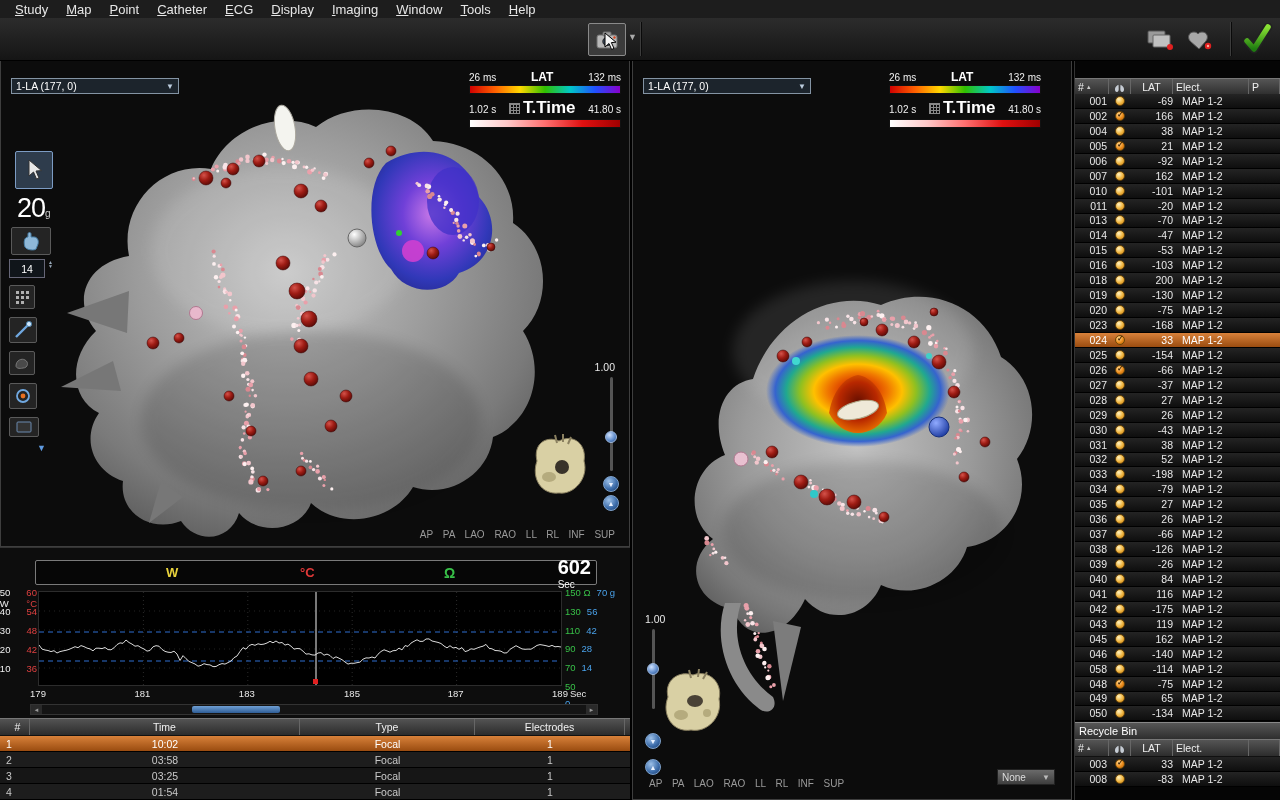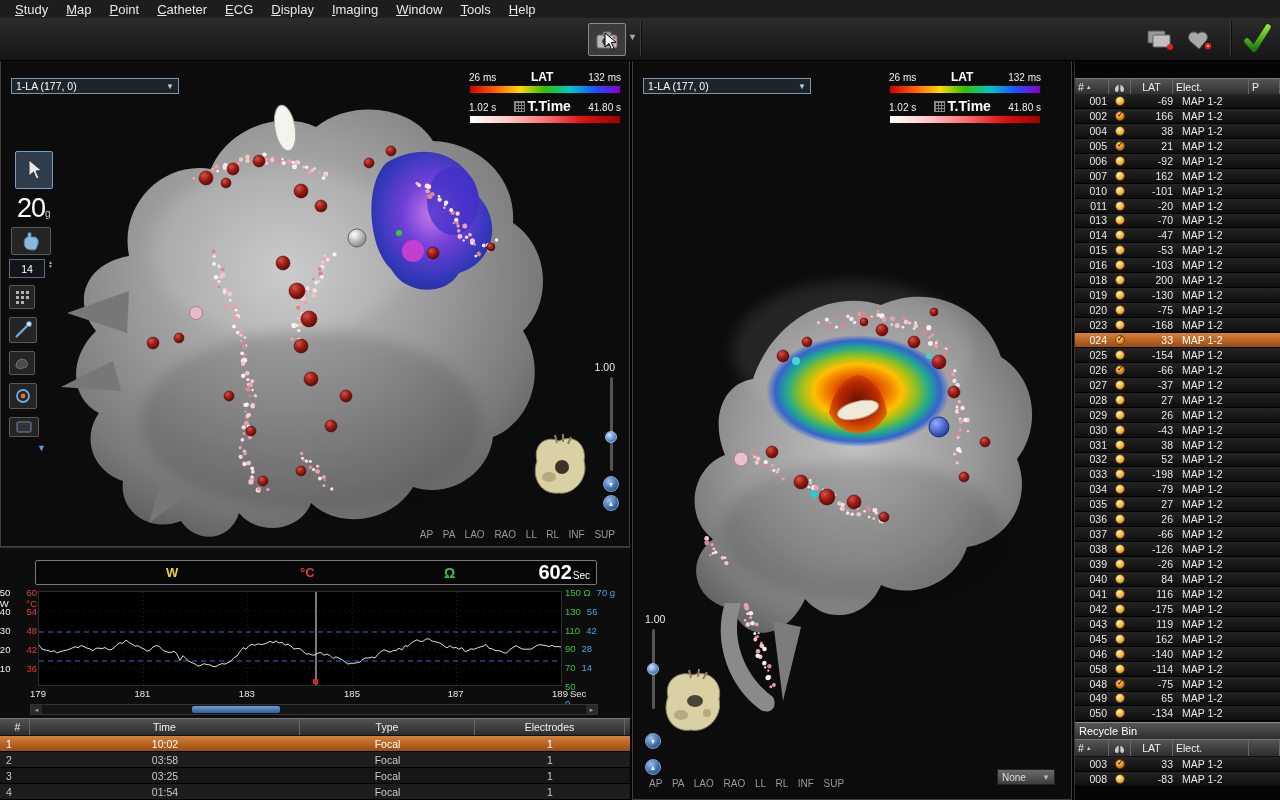--- a/index.html
+++ b/index.html
@@ -23,21 +23,21 @@
   #vp-right{left:632px;top:60px;width:440px;height:740px;}
   .vp-svg{position:absolute;left:0;top:0;}
   .map-selector{position:absolute;left:10px;top:17px;width:168px;height:16px;background:#1c242c;border:1px solid #8494a4;
       color:#fff;font-size:10.5px;display:flex;align-items:center;padding:0 4px;box-sizing:border-box;justify-content:space-between;z-index:5;}
   .map-selector .chev{color:#bcd;font-size:8px;}
   .scales{position:absolute;top:9px;width:152px;z-index:5;}
   #vp-left .scales{right:8px;} #vp-right .scales{right:30px;}
   .scale-row{display:flex;justify-content:space-between;align-items:baseline;color:#fff;}
   .scale-min,.scale-max{font-size:10px;color:#f0f0f0;}
   .scale-name{font-size:12px;font-weight:bold;color:#fff;}
-  .scale-name.tt{font-size:14px;}
+  .scale-name.tt{font-size:17px;}
   .tt-grid{display:inline-block;width:9px;height:9px;margin-right:3px;vertical-align:-1px;
      background:linear-gradient(#888 1px,transparent 1px),linear-gradient(90deg,#888 1px,transparent 1px);background-size:3px 3px;border:1px solid #888;}
   .bar-lat{height:7px;margin-top:1px;background:linear-gradient(90deg,#d00000,#ff6000,#ffd800,#30c000,#00c8c8,#2050ff,#8800cc);border:1px solid #111;}
   .bar-tt{height:7px;margin-top:1px;background:linear-gradient(90deg,#ffffff,#ffc8c8,#ff7070,#e01010,#a00000);border:1px solid #111;}
   .orients{position:absolute;font-size:10px;color:#9a9a9a;word-spacing:7px;z-index:5;}
   #vp-left .orients{right:14px;bottom:6px;}
   #vp-right .orients{left:16px;bottom:10px;}
   .zoom-label{position:absolute;font-size:10.5px;color:#e8e8e8;z-index:5;}
   .zoom-slider{position:absolute;width:3px;background:#555;border-radius:2px;z-index:5;}
   .zoom-handle{position:absolute;left:-5px;width:12px;height:12px;border-radius:50%;
@@ -81,21 +81,21 @@
   .dot.chk::after{content:"\2713";position:absolute;left:1px;top:-2px;font-size:8px;color:#3c2000;font-weight:bold;}
   .recycle{position:absolute;left:0;top:662px;right:0;bottom:0;background:#050505;}
   .recycle-title{height:16px;background:linear-gradient(#565656,#2e2e2e);border-top:1px solid #888;font-size:11px;color:#fff;display:flex;align-items:center;padding-left:4px;}
   
   .bottom-panel{position:absolute;left:0;top:547px;width:630px;height:253px;background:#0d0d0d;border-top:1px solid #333;box-sizing:border-box;}
   .abl-header{position:absolute;left:35px;top:12px;width:562px;height:25px;background:#060606;border:1px solid #7a7a7a;border-radius:2px;
       display:flex;align-items:center;box-sizing:border-box;font-weight:bold;}
   .abl-header .hw{position:absolute;left:130px;color:#e8d23c;font-size:13px;}
   .abl-header .ht{position:absolute;left:264px;color:#e03838;font-size:13px;}
   .abl-header .ho{position:absolute;left:408px;color:#38c048;font-size:14px;}
-  .abl-time{position:absolute;right:6px;display:flex;align-items:baseline;color:#fff;}
+  .abl-time{position:absolute;right:6px;display:flex;align-items:baseline;color:#fff;flex-direction:column;}
   .abl-time .tv{font-size:20px;font-weight:bold;}
   .abl-time .tu{font-size:10px;margin-left:1px;font-weight:normal;}
   .graph{position:absolute;left:38px;top:43px;width:524px;height:95px;background:#000;border:1px solid #2c2c2c;box-sizing:border-box;}
   .abl-left{position:absolute;left:0px;top:39px;width:37px;height:100px;font-size:9.5px;}
   .abl-lrow{position:absolute;left:0;width:37px;display:flex;justify-content:flex-end;gap:16px;}
   .wlab{color:#f0f0f0;} .tlab{color:#e04040;} .olab{color:#38c048;} .glab{color:#4aa2ea;}
   .abl-right{position:absolute;left:565px;top:39px;width:64px;font-size:9.5px;}
   .abl-rrow{position:absolute;left:0;display:flex;gap:6px;}
   .abl-x{position:absolute;left:38px;top:140px;width:524px;height:12px;font-size:9.5px;color:#e8e8e8;}
   .abl-x span{position:absolute;transform:translateX(-50%);}

